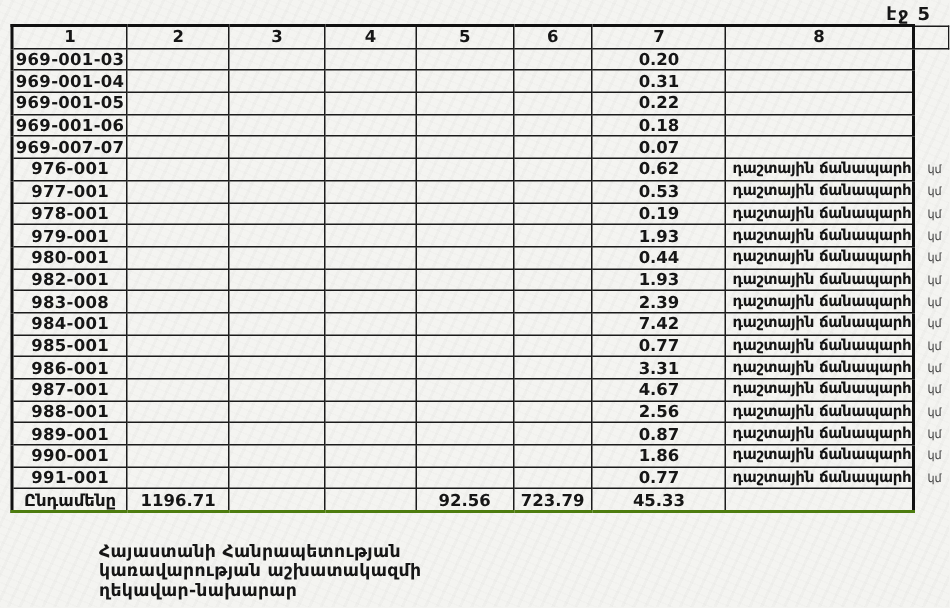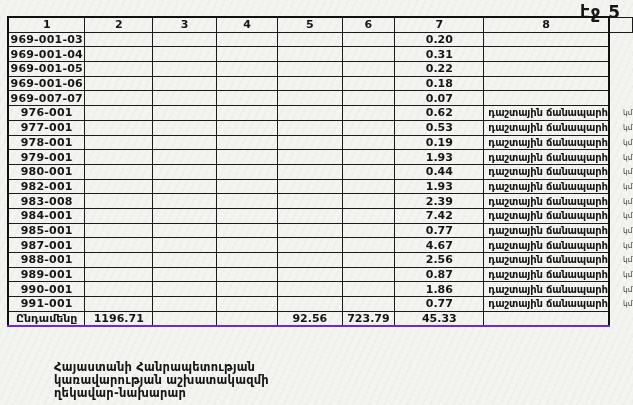--- a/index.html
+++ b/index.html
@@ -12,50 +12,50 @@
   .page{position:absolute;inset:0;}
   
   .page::before{
     content:"";position:absolute;inset:0;pointer-events:none;
     background:
       repeating-linear-gradient(115deg, rgba(90,90,90,0.03) 0 2px, rgba(255,255,255,0) 2px 7px),
       repeating-linear-gradient(23deg, rgba(120,120,120,0.025) 0 1px, rgba(255,255,255,0) 1px 5px);
   }
   .page-label{
     position:absolute;top:2px;right:12px;
-    font-size:17px;font-weight:bold;letter-spacing:1px;
+    font-size:12px;font-weight:bold;letter-spacing:1px;
   }
   table.doc{
     position:absolute;left:7px;top:16px;
     border-collapse:collapse;table-layout:fixed;
   }
   table.doc td, table.doc th{
     border:1px solid #1b1b1b;
     height:13.7px;padding:0;overflow:hidden;white-space:nowrap;
     font-size:11px;font-weight:bold;line-height:13px;
     text-align:center;vertical-align:middle;
   }
   table.doc th{font-size:11px;}
   table.doc .outer-top{border-top:2px solid #111;}
   table.doc .outer-left{border-left:2px solid #111;}
   table.doc .outer-right{border-right:2px solid #111;}
-  table.doc .outer-bottom{border-bottom:2px solid #6d28d9;}
+  table.doc .outer-bottom{border-bottom:2px solid #4d7c0f;}
   table.doc td.code{letter-spacing:0.2px;}
   table.doc td.desc{
     font-size:10px;text-align:center;padding-left:4px;letter-spacing:-0.2px;
   }
   table.doc td.unit-cell{
     border:none;background:transparent;
     font-size:7.5px;font-weight:normal;color:#3d3d3d;
-    text-align:right;padding-left:4px;letter-spacing:0;
+    text-align:center;padding-left:4px;letter-spacing:0;
   }
   table.doc tr.total-row td{font-weight:bold;}
   table.doc tr.total-row td.code{letter-spacing:0;}
   .footer{
-    position:absolute;left:54px;top:361px;
+    position:absolute;left:66px;top:361px;
     font-size:11.5px;font-weight:bold;line-height:13px;letter-spacing:0.2px;
   }
   .signature{
     position:absolute;left:476px;top:383px;
     font-size:11.5px;font-weight:bold;letter-spacing:0.5px;margin-top:44px;
   }
 </style>
 </head>
 <body>
 
@@ -237,20 +237,31 @@
           <td class=""></td>
           <td class=""></td>
           <td class=""></td>
           <td class=""></td>
           <td class=""></td>
           <td class="">0.77</td>
           <td class="desc outer-right">դաշտային ճանապարհ</td>
           <td class="unit-cell">կմ</td>
         </tr>
         <tr>
+          <td class="code outer-left">986-001</td>
+          <td class=""></td>
+          <td class=""></td>
+          <td class=""></td>
+          <td class=""></td>
+          <td class=""></td>
+          <td class="">3.31</td>
+          <td class="desc outer-right">դաշտային ճանապարհ</td>
+          <td class="unit-cell">կմ</td>
+        </tr>
+        <tr>
           <td class="code outer-left">987-001</td>
           <td class=""></td>
           <td class=""></td>
           <td class=""></td>
           <td class=""></td>
           <td class=""></td>
           <td class="">4.67</td>
           <td class="desc outer-right">դաշտային ճանապարհ</td>
           <td class="unit-cell">կմ</td>
         </tr>

